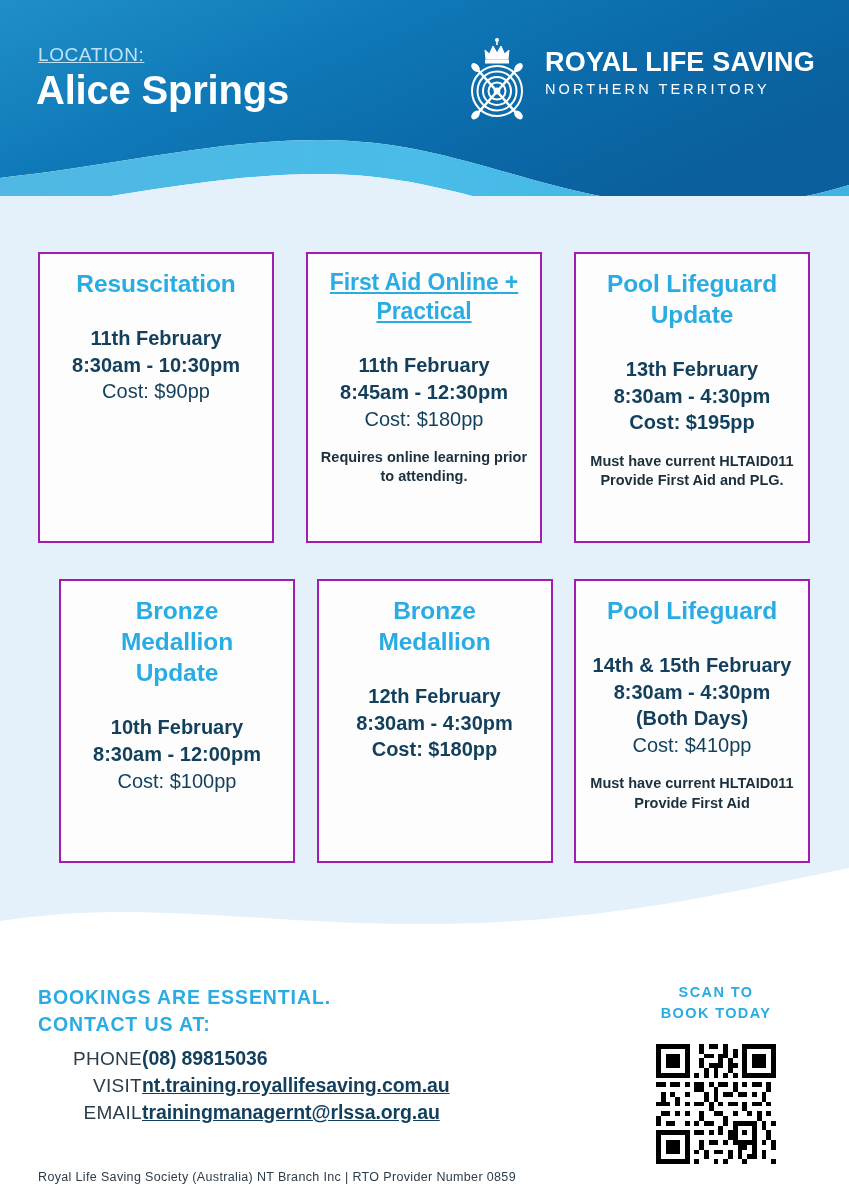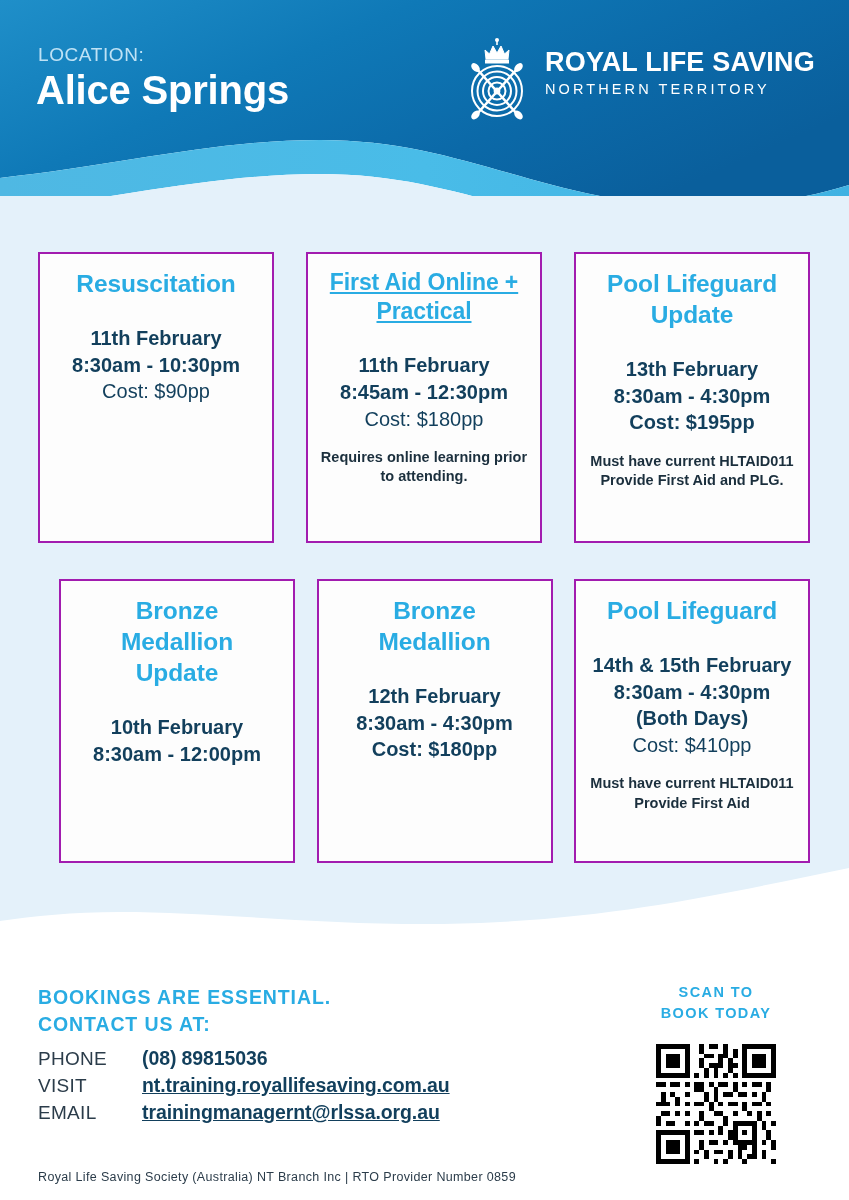--- a/index.html
+++ b/index.html
@@ -46,20 +46,21 @@
     z-index: 5;
   }
   .location-label {
     position: absolute;
     left: 38px;
     top: 44px;
     font-size: 19px;
     letter-spacing: 0.6px;
     color: #bfe2f5;
     font-weight: 400;
+    text-decoration: underline;
   }
   .location-name {
     position: absolute;
     left: 36px;
     top: 68px;
     font-size: 40px;
     font-weight: bold;
     color: #ffffff;
     letter-spacing: -0.2px;
   }
@@ -203,20 +204,21 @@
     display: flex;
     align-items: baseline;
     margin-bottom: 4px;
   }
   .contact-key {
     width: 104px;
     font-size: 19px;
     color: #2b3c4a;
     font-weight: normal;
     letter-spacing: 0.3px;
+    text-align: right;
   }
   .contact-val {
     font-size: 19.5px;
     color: #123f5c;
     font-weight: bold;
     letter-spacing: -0.1px;
   }
   .contact-val.underline {
     text-decoration: underline;
   }
@@ -377,20 +379,21 @@
 
       <div class="card row2">
         <div class="card-title">
           <div>Bronze</div>
           <div>Medallion</div>
           <div>Update</div>
         </div>
         <div class="card-details">
           <div class="detail-line">10th February</div>
           <div class="detail-line">8:30am  -  12:00pm</div>
+          <div class="detail-line light">Cost:  $100pp</div>
         </div>
       </div>
 
       <div class="card row2">
         <div class="card-title">
           <div>Bronze</div>
           <div>Medallion</div>
         </div>
         <div class="card-details">
           <div class="detail-line">12th February</div>

